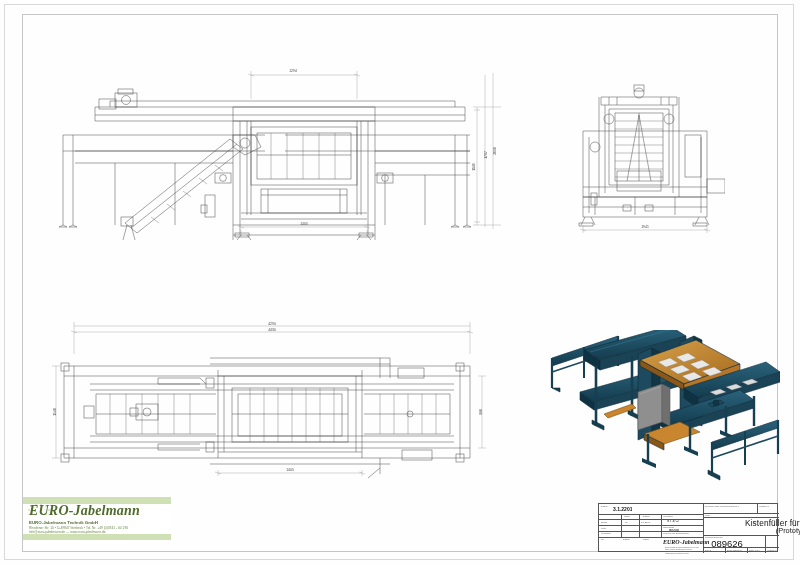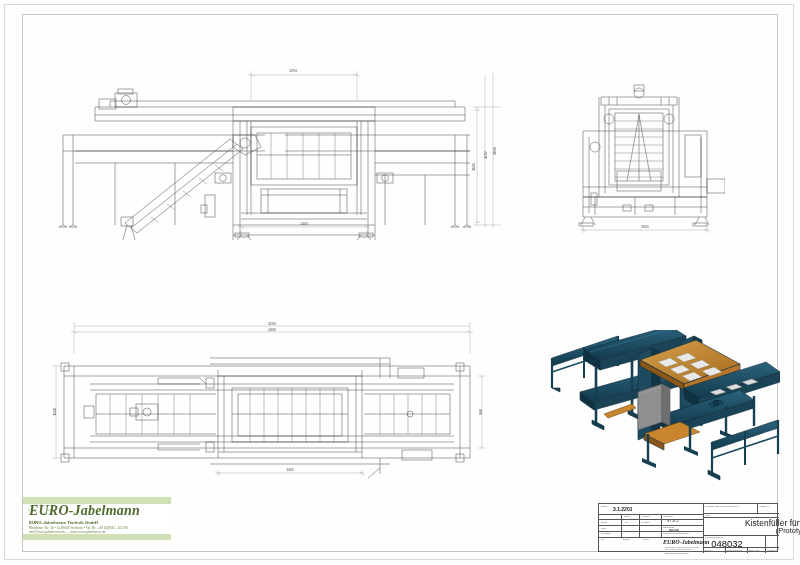--- a/index.html
+++ b/index.html
@@ -456,21 +456,21 @@
          color:#666;white-space:normal;line-height:2.3px;">Dieses Blatt ist unser Eigentum und darf ohne unsere Zustimmung weder vervielfältigt noch dritten Personen zugänglich gemacht werden.</div>
 
     <div class="cell lbl" style="left:106px;top:1px;font-size:2px;">Zeichnung nach Projektionsmethode 1</div>
     <div class="cell lbl" style="left:160px;top:1px;font-size:1.8px;">Maßstab 1:1</div>
     <div class="cell lbl" style="left:106px;top:9.8px;font-size:2px;">Name</div>
 
     <div class="cell tb-title" style="left:104px;top:15px;">Kistenfüller für Großkiste</div>
     <div class="cell tb-sub" style="left:104px;top:23px;">(Prototyp)</div>
 
     <div class="cell lbl" style="left:106px;top:31.8px;font-size:2px;">Zeichnungsnummer</div>
-    <div class="cell tb-num" style="left:90px;top:34.5px;width:76px;">048032</div>
+    <div class="cell tb-num" style="left:90px;top:34.5px;width:76px;">089626</div>
 
     <div class="cell lbl" style="left:106px;top:44.5px;font-size:1.9px;">DIN A3</div>
     <div class="cell lbl" style="left:128px;top:44.5px;font-size:1.9px;">EURO-Jabelmann</div>
     <div class="cell lbl" style="left:150px;top:44.5px;font-size:1.9px;">Blatt 1 von 1</div>
     <div class="cell lbl" style="left:168px;top:44.5px;font-size:1.9px;">Maßstab 1:1</div>
   </div>
 
 </div>
 
 </body></html>

